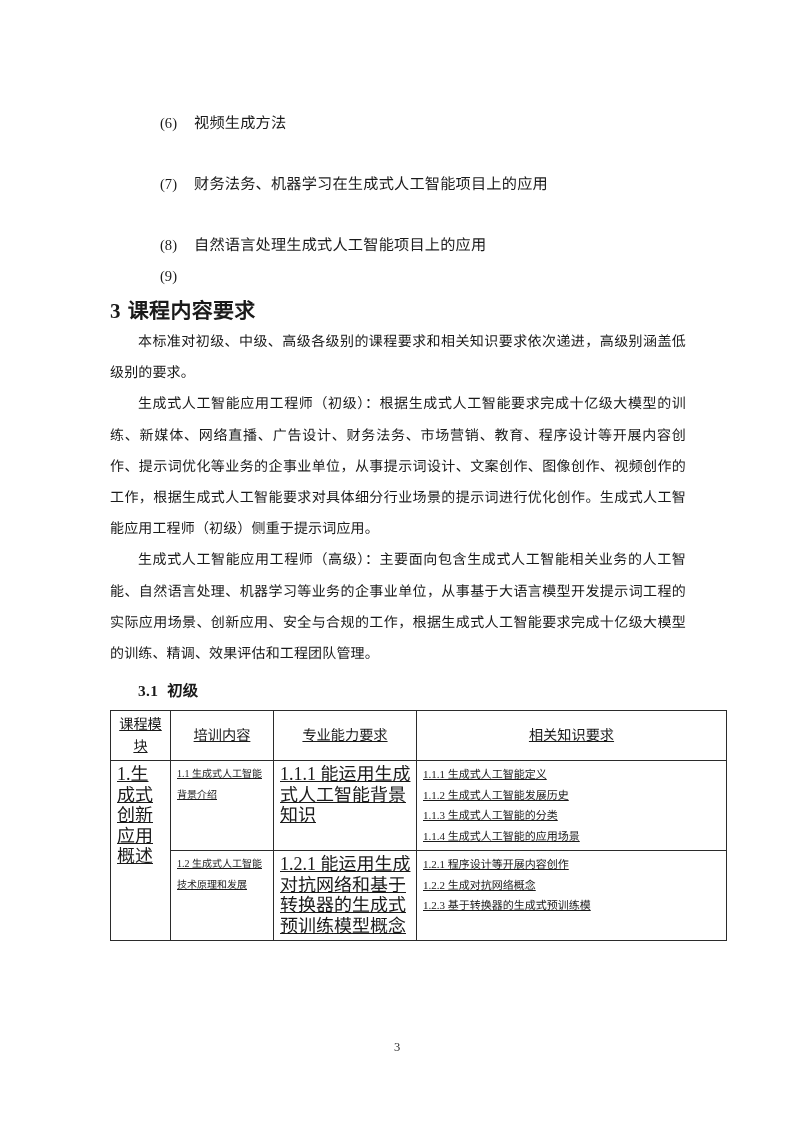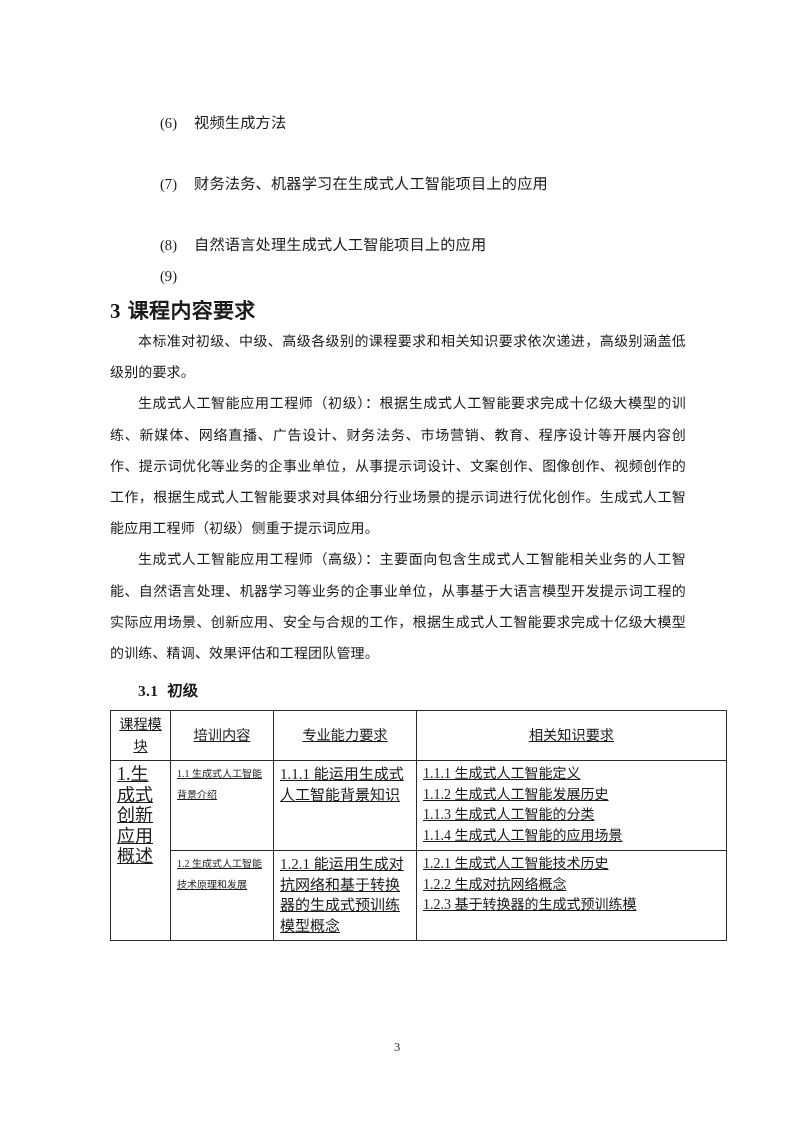--- a/index.html
+++ b/index.html
@@ -121,26 +121,26 @@
     font-size: 18px;
     line-height: 22px;
     padding-left: 8px;
   }
   td.col-content {
     vertical-align: middle;
     font-size: 10px;
     line-height: 22px;
   }
   td.col-skill {
-    font-size: 15px;
+    font-size: 18px;
     line-height: 21.5px;
     vertical-align: middle;
   }
   td.col-knowledge {
-    font-size: 14px;
+    font-size: 11px;
     line-height: 21.5px;
     vertical-align: middle;
   }
   .kn-line {
     white-space: nowrap;
     overflow: hidden;
   }
   .row-one td { height: 76px; }
   .row-two td { height: 62px; }
 
@@ -220,21 +220,21 @@
             <div class="kn-line">1.1.1 生成式人工智能定义</div>
             <div class="kn-line">1.1.2 生成式人工智能发展历史</div>
             <div class="kn-line">1.1.3 生成式人工智能的分类</div>
             <div class="kn-line">1.1.4 生成式人工智能的应用场景</div>
           </td>
         </tr>
         <tr class="row-two">
           <td class="col-content">1.2  生成式人工智能技术原理和发展</td>
           <td class="col-skill">1.2.1 能运用生成对抗网络和基于转换器的生成式预训练模型概念</td>
           <td class="col-knowledge">
-            <div class="kn-line">1.2.1 生成式人工智能技术历史</div>
+            <div class="kn-line">1.2.1 程序设计等开展内容创作</div>
             <div class="kn-line">1.2.2 生成对抗网络概念</div>
             <div class="kn-line">1.2.3 基于转换器的生成式预训练模</div>
           </td>
         </tr>
       </tbody>
     </table>
   </div>
 
   <div class="page-number">3</div>
 

